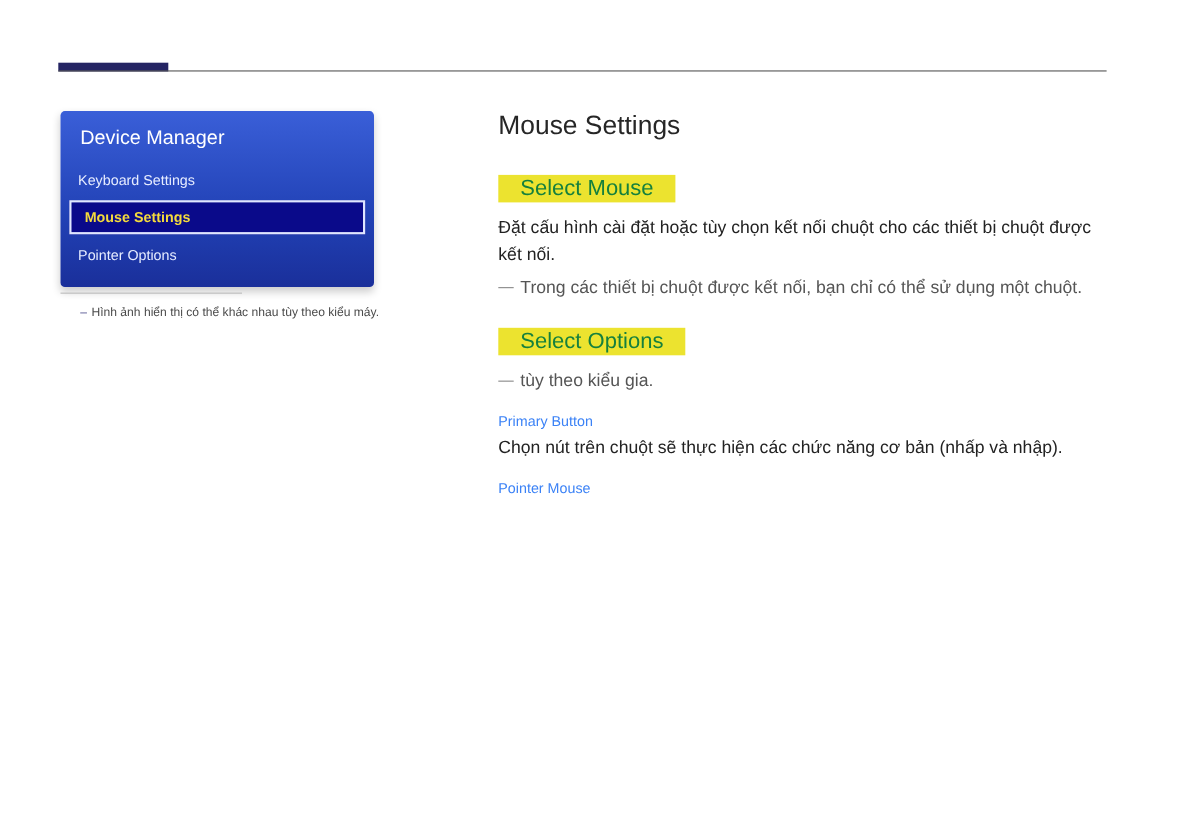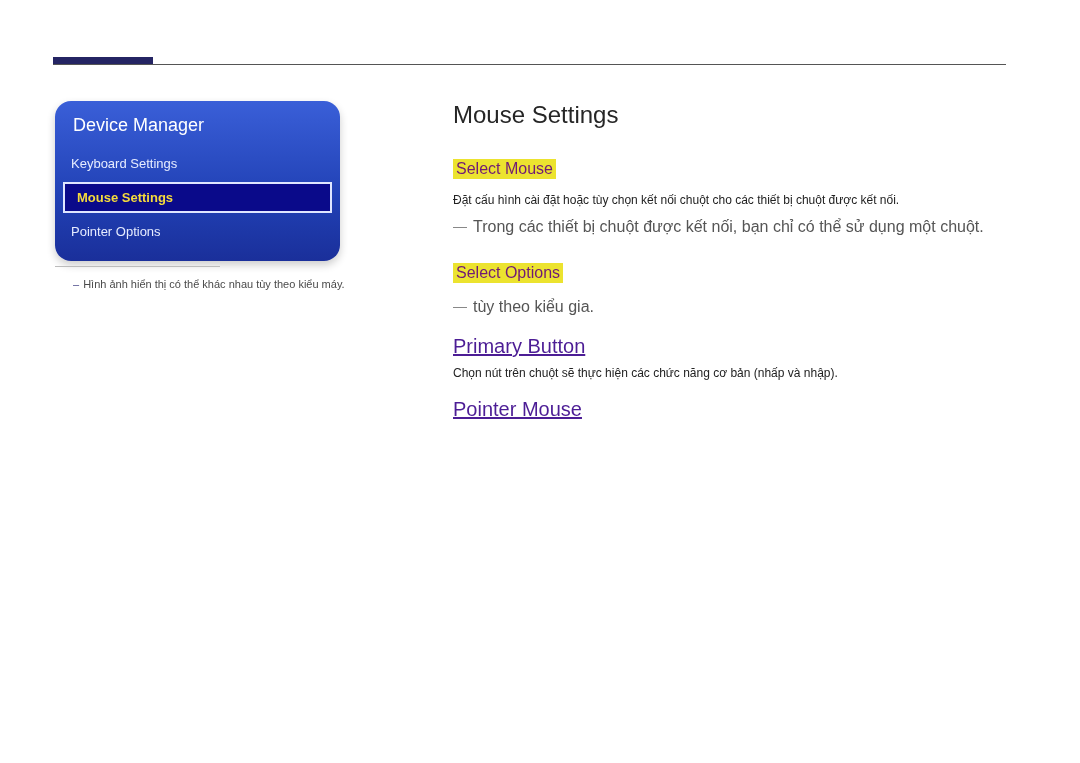--- a/index.html
+++ b/index.html
@@ -25,21 +25,21 @@
     left: 53px;
     right: 74px;
     height: 1px;
     background: #555;
   }
   .sidebar-panel {
     position: absolute;
     top: 101px;
     left: 55px;
     width: 285px;
-    border-radius: 16px;
+    border-radius: 4px;
     background: linear-gradient(to bottom, #3a5fd8 0%, #2141b5 60%, #1a2f9a 100%);
     box-shadow: 0 4px 8px rgba(0,0,0,0.2);
     padding-bottom: 14px;
   }
   .sidebar-title {
     color: #ffffff;
     font-size: 18px;
     font-weight: 400;
     padding: 14px 18px 12px 18px;
   }
@@ -87,52 +87,51 @@
   }
   .main-title {
     font-size: 24px;
     color: #262626;
     font-weight: 400;
     margin-bottom: 30px;
   }
   .section-header {
     display: inline-block;
     background: #ece32f;
-    color: #701a75;
-    font-size: 16px;
+    color: #15803d;
+    font-size: 20px;
     font-weight: 400;
-    padding: 1px 3px;
+    padding: 1px 20px;
     margin-bottom: 12px;
   }
   .body-text {
-    font-size: 12px;
+    font-size: 16px;
     color: #222;
     line-height: 1.5;
     margin-bottom: 6px;
   }
   .dash-line {
     font-size: 16px;
     color: #555;
     line-height: 1.5;
     margin-bottom: 6px;
   }
   .dash-line .long-dash {
     display: inline-block;
     width: 14px;
     height: 1px;
     background: #888;
     vertical-align: middle;
     margin-right: 6px;
   }
   .sub-heading {
-    font-size: 20px;
-    color: #4c1d95;
+    font-size: 13px;
+    color: #3b82f6;
     margin-top: 16px;
     margin-bottom: 6px;
-    text-decoration: underline;
   }
   .section-gap { margin-top: 24px; }
 </style>
 </head>
 <body>
 
 <div class="top-bar"></div>
 <div class="top-line"></div>
 
 <div class="sidebar-panel">

